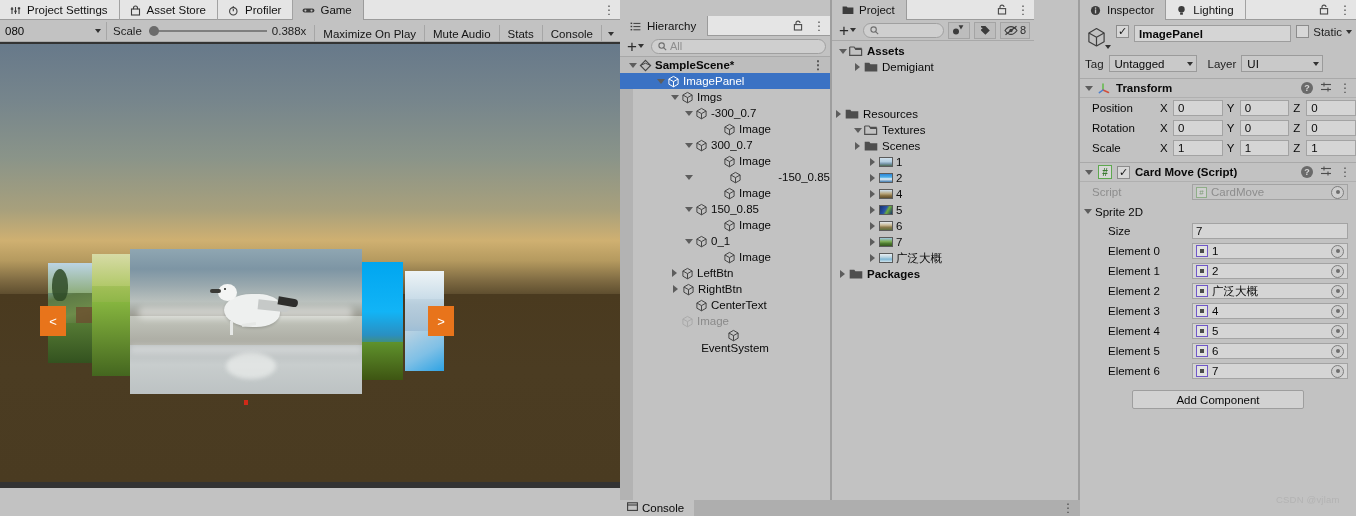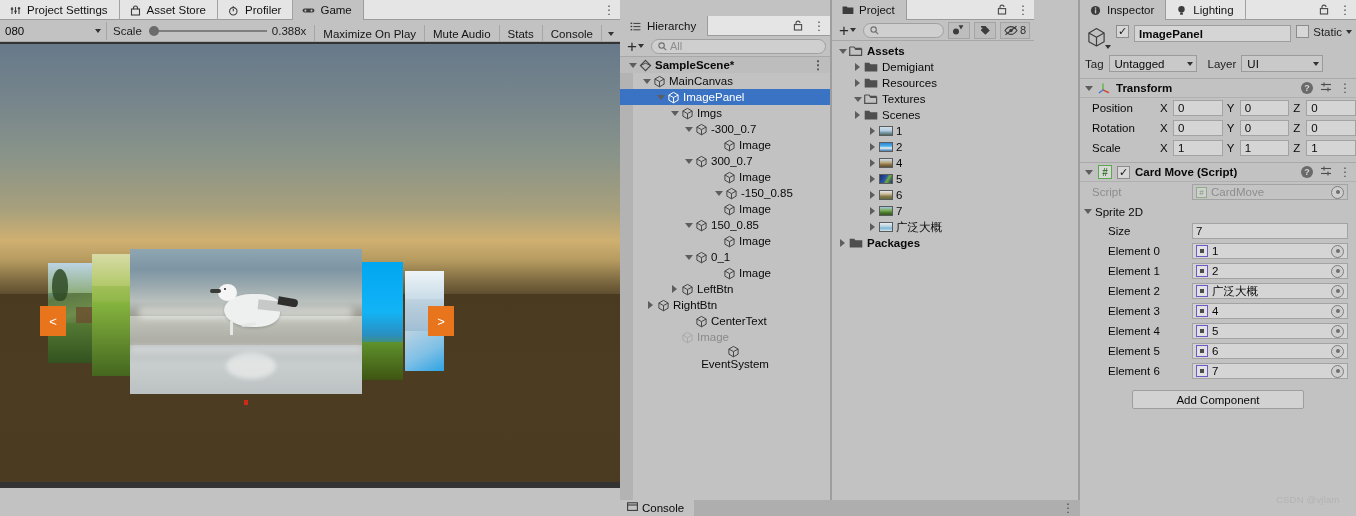--- a/index.html
+++ b/index.html
@@ -337,32 +337,20 @@
             <span class="tw">
               <span class="tri-d"></span>
             </span>
             <span class="cube"><svg width="13" height="13" viewBox="0 0 13 13">
                 <path d="M6.5 1.4L11.6 6.5 6.5 11.6 1.4 6.5z" fill="none" stroke="#454545" stroke-width="1.1"></path>
                 <path d="M1.4 6.5L6.5 4.2l5.1 2.3" fill="none" stroke="#454545" stroke-width="1"></path>
               </svg></span>
             <span>SampleScene*</span>
             <span class="kebab" style="margin-left: auto; padding-right: 6px;">⋮</span>
           </div>
-          <div class="treerow" style="padding-left: 20px;">
-            <span class="tw">
-              <span class="tri-d"></span>
-            </span>
-            <span class="cube"><svg width="13" height="13" viewBox="0 0 13 13">
-                <g fill="none" stroke="#454545" stroke-width="1" stroke-linejoin="round">
-                  <path d="M6.5 1.4l4.6 2.6v5.2L6.5 11.8 1.9 9.2V4z"></path>
-                  <path d="M1.9 4l4.6 2.6L11.1 4M6.5 6.6v5.2"></path>
-                </g>
-              </svg></span>
-            <span>MainCanvas</span>
-          </div>
           <div class="treerow sel" style="padding-left: 34px;">
             <span class="tw">
               <span class="tri-d"></span>
             </span>
             <span class="cube"><svg width="13" height="13" viewBox="0 0 13 13">
                 <g fill="none" stroke="#ffffff" stroke-width="1" stroke-linejoin="round">
                   <path d="M6.5 1.4l4.6 2.6v5.2L6.5 11.8 1.9 9.2V4z"></path>
                   <path d="M1.9 4l4.6 2.6L11.1 4M6.5 6.6v5.2"></path>
                 </g>
               </svg></span>
@@ -417,21 +405,21 @@
           <div class="treerow" style="padding-left: 90px;">
             <span class="tw"></span>
             <span class="cube"><svg width="13" height="13" viewBox="0 0 13 13">
                 <g fill="none" stroke="#454545" stroke-width="1" stroke-linejoin="round">
                   <path d="M6.5 1.4l4.6 2.6v5.2L6.5 11.8 1.9 9.2V4z"></path>
                   <path d="M1.9 4l4.6 2.6L11.1 4M6.5 6.6v5.2"></path>
                 </g>
               </svg></span>
             <span>Image</span>
           </div>
-          <div class="treerow" style="padding-left: 92px;">
+          <div class="treerow" style="padding-left: 62px; justify-content: space-between;">
             <span class="tw">
               <span class="tri-d"></span>
             </span>
             <span class="cube"><svg width="13" height="13" viewBox="0 0 13 13">
                 <g fill="none" stroke="#454545" stroke-width="1" stroke-linejoin="round">
                   <path d="M6.5 1.4l4.6 2.6v5.2L6.5 11.8 1.9 9.2V4z"></path>
                   <path d="M1.9 4l4.6 2.6L11.1 4M6.5 6.6v5.2"></path>
                 </g>
               </svg></span>
             <span>-150_0.85</span>
@@ -495,21 +483,21 @@
               <span class="tri-r"></span>
             </span>
             <span class="cube"><svg width="13" height="13" viewBox="0 0 13 13">
                 <g fill="none" stroke="#454545" stroke-width="1" stroke-linejoin="round">
                   <path d="M6.5 1.4l4.6 2.6v5.2L6.5 11.8 1.9 9.2V4z"></path>
                   <path d="M1.9 4l4.6 2.6L11.1 4M6.5 6.6v5.2"></path>
                 </g>
               </svg></span>
             <span>LeftBtn</span>
           </div>
-          <div class="treerow" style="padding-left: 24px;">
+          <div class="treerow" style="padding-left: 49px;">
             <span class="tw">
               <span class="tri-r"></span>
             </span>
             <span class="cube"><svg width="13" height="13" viewBox="0 0 13 13">
                 <g fill="none" stroke="#454545" stroke-width="1" stroke-linejoin="round">
                   <path d="M6.5 1.4l4.6 2.6v5.2L6.5 11.8 1.9 9.2V4z"></path>
                   <path d="M1.9 4l4.6 2.6L11.1 4M6.5 6.6v5.2"></path>
                 </g>
               </svg></span>
             <span>RightBtn</span>
@@ -620,21 +608,21 @@
           </div>
           <div class="treerow" style="padding-left: 19px;">
             <span class="tw">
               <span class="tri-r"></span>
             </span>
             <span class="folder"><svg width="14" height="12" viewBox="0 0 14 12">
                 <path d="M0.7 1.8h4.6l1.1 1.4h6.9v7.2H0.7z" fill="#4e4e4e"></path>
               </svg></span>
             <span>Demigiant</span>
           </div>
-          <div class="treerow" style="padding-left: 19px;">
+          <div class="treerow" style=" margin-top: 31px;">
             <span class="tw">
               <span class="tri-r"></span>
             </span>
             <span class="folder"><svg width="14" height="12" viewBox="0 0 14 12">
                 <path d="M0.7 1.8h4.6l1.1 1.4h6.9v7.2H0.7z" fill="#4e4e4e"></path>
               </svg></span>
             <span>Resources</span>
           </div>
           <div class="treerow" style="padding-left: 19px;">
             <span class="tw">

